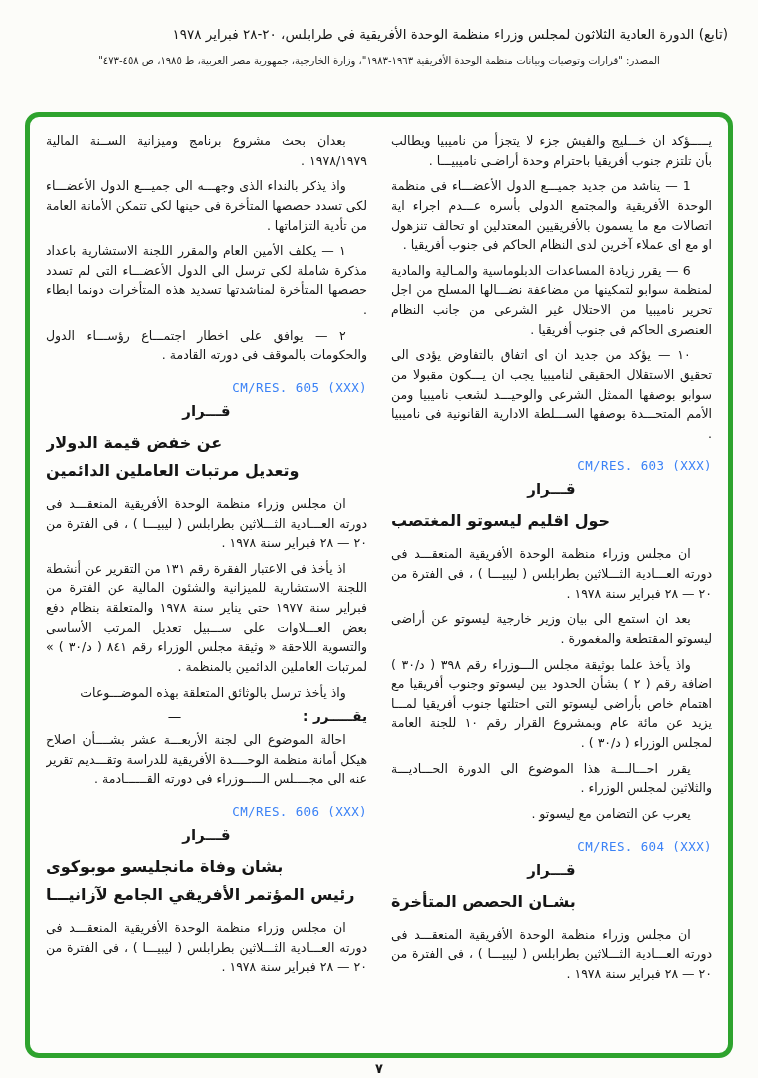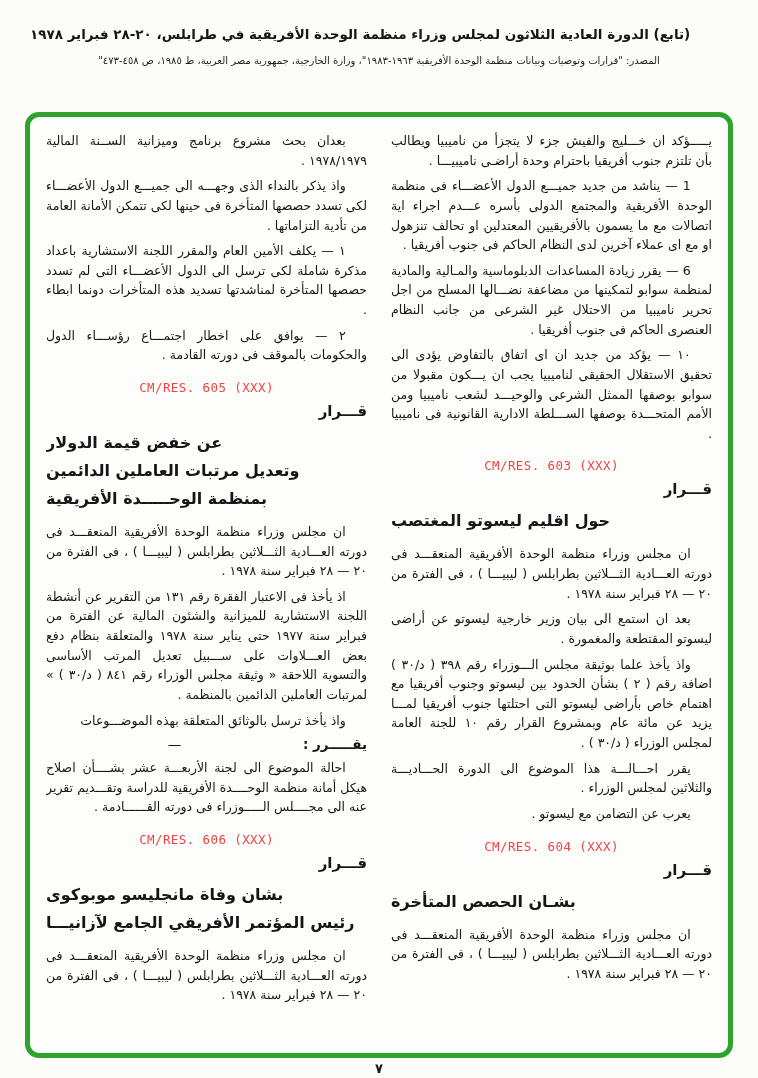--- a/index.html
+++ b/index.html
@@ -7,22 +7,22 @@
   body {
     background: #fcfcf9;
     color: #161616;
     font-family: "DejaVu Sans", sans-serif;
     direction: rtl;
     overflow: hidden;
   }
   .page { position: relative; width: 758px; height: 1078px; padding-top: 26px; }
 
   .hdr1 {
-    text-align: left;
-    font-weight: bold;
+    text-align: right;
+    font-weight: normal;
     font-size: 13.5px;
     padding: 0 30px;
   }
   .hdr2 {
     text-align: center;
     font-size: 10px;
     margin-top: 13px;
     color: #1e1e1e;
     padding: 0 20px;
   }
@@ -54,29 +54,29 @@
     font-size: 12.5px;
     line-height: 1.57;
     text-align: justify;
     text-indent: 1.7em;
     margin-bottom: 6px;
   }
   p.para.flush { text-indent: 0; }
 
   .code {
     direction: ltr;
-    text-align: center;
+    text-align: right;
     font-family: "DejaVu Sans Mono", "Liberation Mono", monospace;
     font-size: 12.5px;
     letter-spacing: 0.4px;
     margin: 15px 0 7px 0;
-    color: #ef4444;
+    color: #3b82f6;
   }
   .qarar {
-    text-align: right;
+    text-align: center;
     font-weight: bold;
     font-size: 15px;
     margin: 0 0 9px 0;
   }
   .subhead {
     text-align: left;
     font-weight: bold;
     font-size: 16px;
     line-height: 1.75;
     margin-bottom: 9px;
@@ -137,21 +137,20 @@
       <section class="col">
           <p class="para">بعدان بحث مشروع برنامج وميزانية الســنة المالية ١٩٧٨/١٩٧٩ .</p>
           <p class="para">واذ يذكر بالنداء الذى وجهـــه الى جميـــع الدول الأعضـــاء لكى تسدد حصصها المتأخرة فى حينها لكى تتمكن الأمانة العامة من تأدية التزاماتها .</p>
           <p class="para">١ — يكلف الأمين العام والمقرر اللجنة الاستشارية باعداد مذكرة شاملة لكى ترسل الى الدول الأعضـــاء التى لم تسدد حصصها المتأخرة لمناشدتها تسديد هذه المتأخرات دونما ابطاء .</p>
           <p class="para">٢ — يوافق على اخطار اجتمـــاع رؤســـاء الدول والحكومات بالموقف فى دورته القادمة .</p>
           <div class="code">CM/RES. 605 (XXX)</div>
           <div class="qarar">قـــرار</div>
           <div class="subhead">
             <div>عن خفض قيمة الدولار</div>
             <div>وتعديل مرتبات العاملين الدائمين</div>
-            <div>بمنظمة الوحـــــدة الأفريقية</div>
           </div>
           <p class="para">ان مجلس وزراء منظمة الوحدة الأفريقية المنعقـــد فى دورته العـــادية الثـــلاثين بطرابلس ( ليبيـــا ) ، فى الفترة من ٢٠ — ٢٨ فبراير سنة ١٩٧٨ .</p>
           <p class="para">اذ يأخذ فى الاعتبار الفقرة رقم ١٣١ من التقرير عن أنشطة اللجنة الاستشارية للميزانية والشئون المالية عن الفترة من فبراير سنة ١٩٧٧ حتى يناير سنة ١٩٧٨ والمتعلقة بنظام دفع بعض العـــلاوات على ســـبيل تعديل المرتب الأساسى والتسوية اللاحقة « وثيقة مجلس الوزراء رقم ٨٤١ ( د/٣٠ ) » لمرتبات العاملين الدائمين بالمنظمة .</p>
           <p class="para">واذ يأخذ ترسل بالوثائق المتعلقة بهذه الموضـــوعات</p>
           <div class="decree">
             <span>يقـــــرر :</span>
             <span class="decree-dash">—</span>
           </div>
           <p class="para">احالة الموضوع الى لجنة الأربعـــة عشر بشــــأن اصلاح هيكل أمانة منظمة الوحــــدة الأفريقية للدراسة وتقـــديم تقرير عنه الى مجــــلس الـــــوزراء فى دورته القــــــادمة .</p>
           <div class="code">CM/RES. 606 (XXX)</div>

